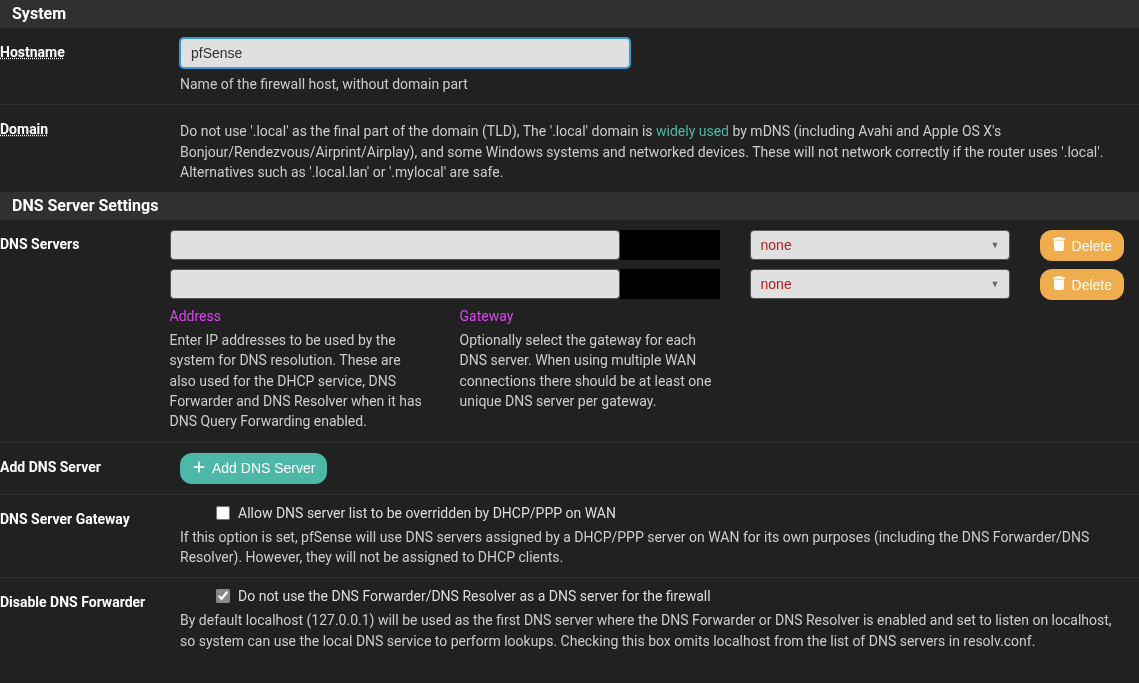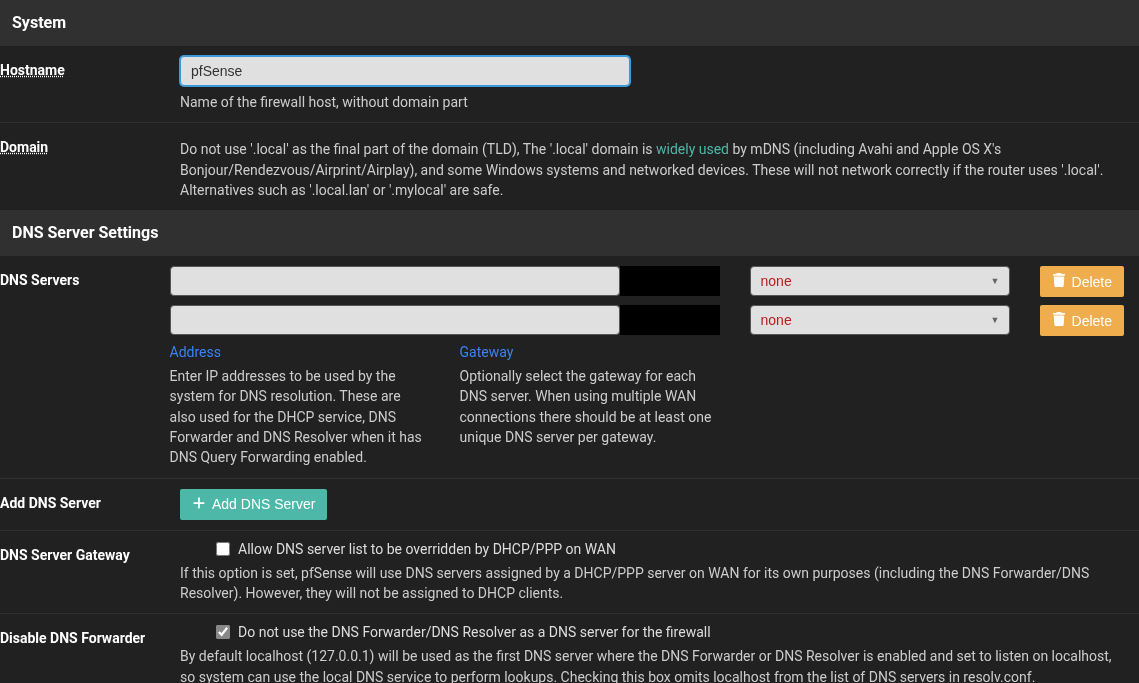--- a/index.html
+++ b/index.html
@@ -8,21 +8,21 @@
     color: #ddd;
     font-family: -apple-system, BlinkMacSystemFont, "Segoe UI", Roboto, Helvetica, Arial, sans-serif;
     font-size: 14px;
     width: 1139px;
   }
   .panel-heading {
     background: #303030;
     color: #fff;
     font-weight: bold;
     font-size: 16px;
-    padding: 13px 12px;
+    padding: 4px 12px;
     border-bottom: 1px solid #303030;
   }
   .form-group {
     display: flex;
     padding: 10px 0;
     border-bottom: 1px solid #303030;
   }
   .form-group:last-child { border-bottom: none; }
   .col-label {
     width: 180px;
@@ -96,21 +96,21 @@
     right: 10px;
     top: 10px;
     pointer-events: none;
   }
   .select-wrap select { width: 100%; }
   .btn {
     display: inline-flex;
     align-items: center;
     gap: 6px;
     padding: 7px 12px;
-    border-radius: 2px;
+    border-radius: 12px;
     border: none;
     font-size: 14px;
     font-weight: 500;
     cursor: pointer;
     color: #fff;
   }
   .btn-warning { background: #f0ad4e; }
   .btn-success { background: #4db8a8; }
   .checkbox-row {
     display: flex;
@@ -126,21 +126,21 @@
     accent-color: #888;
   }
   .dns-desc-row {
     display: flex;
     gap: 30px;
   }
   .dns-desc-col {
     width: 260px;
   }
   .sub-label {
-    color: #3b82f6;
+    color: #d946ef;
     font-size: 14px;
     margin-bottom: 4px;
   }
   .trash-icon svg, .plus-icon svg { width: 14px; height: 14px; fill: #fff; }
   .redact {
     display: inline-block;
     background: #000;
     color: #000;
     width: 100px;
     user-select: none;

